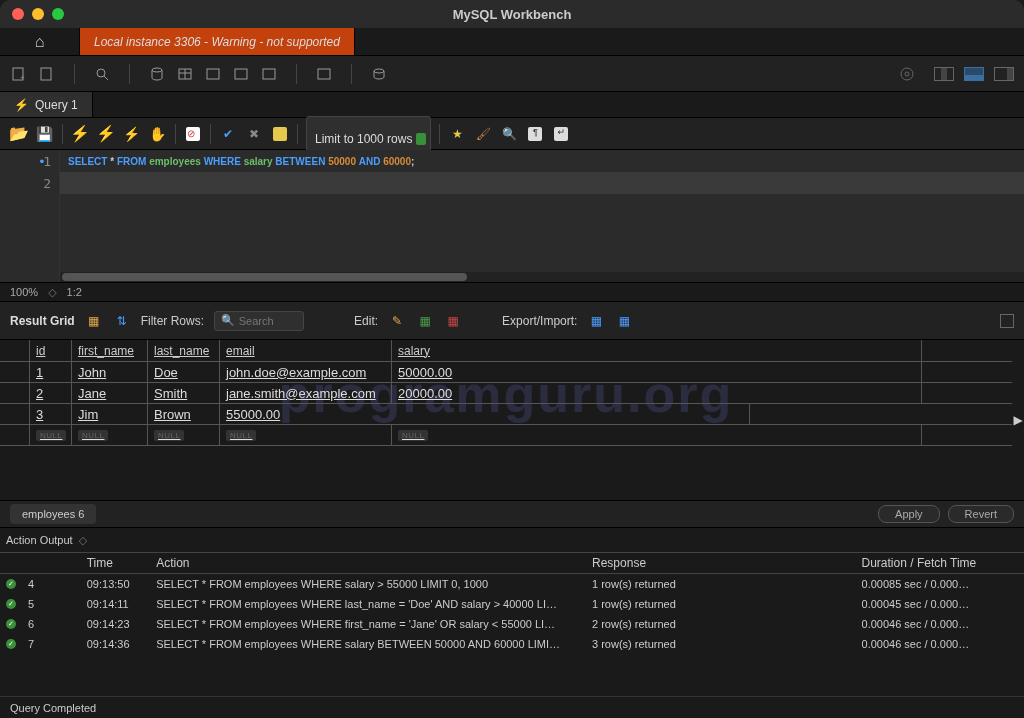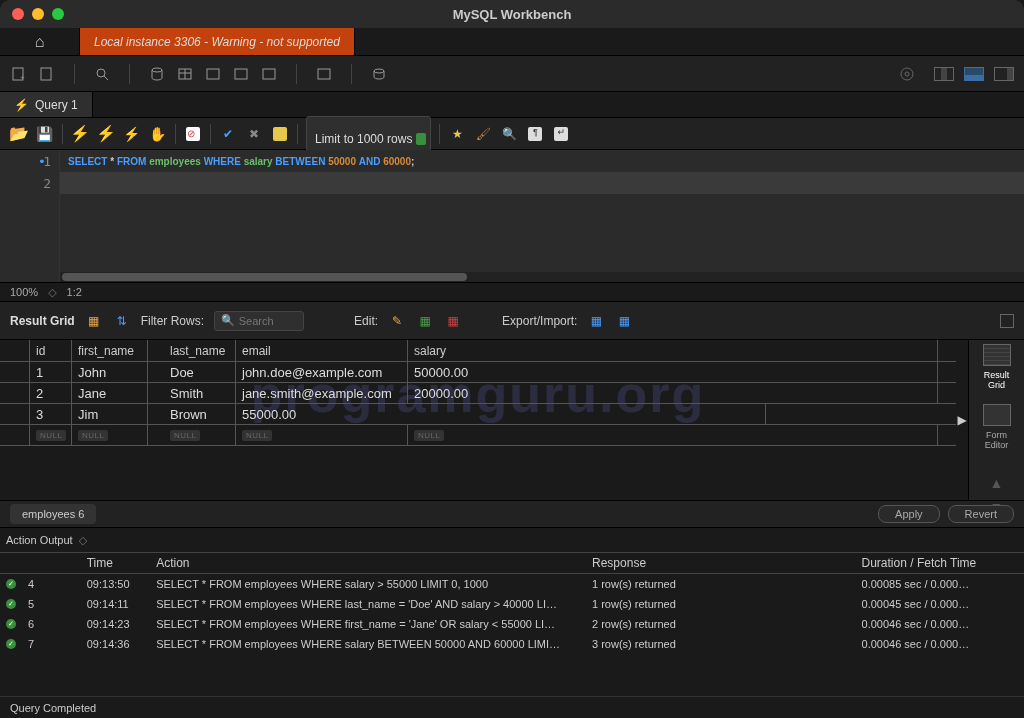--- a/index.html
+++ b/index.html
@@ -57,26 +57,26 @@
 .result-toolbar { height: 38px; background: #222; display: flex; align-items: center; padding: 0 10px; gap: 10px; font-size: 12px; border-bottom: 1px solid #000; }
 .result-toolbar .lbl { color: #ddd; font-weight: bold; }
 .search-box { background: #2f2f2f; border: 1px solid #444; border-radius: 3px; padding: 2px 6px; width: 90px; color: #888; font-size: 11px; height: 20px; display: flex; align-items: center; gap: 4px; }
 
 
 .result-area { display: flex; height: 160px; }
 .result-grid { flex: 1; background: #1a1a1a; overflow: hidden; position: relative; }
 .watermark { position: absolute; top: 24px; left: 0; right: 0; text-align: center; font-size: 52px; font-weight: bold; color: rgba(80,80,140,0.35); letter-spacing: 2px; pointer-events: none; z-index: 0; }
 .grid-header { display: flex; height: 22px; background: #1a1a1a; border-bottom: 1px solid #555; position: relative; z-index: 1; }
 .grid-row { display: flex; height: 21px; border-bottom: 1px solid #555; position: relative; z-index: 1; }
-.grid-cell { border-right: 1px solid #555; padding: 2px 6px; display: flex; align-items: center; font-size: 13px; color: #ddd; overflow: hidden; white-space: nowrap; }
+.grid-cell { border-right: 1px solid #555; padding: 2px 6px; display: flex; align-items: center; font-size: 13px; color: #ddd; overflow: hidden; white-space: nowrap; text-decoration: underline; }
 .grid-header .grid-cell { color: #ccc; font-size: 12px; }
 .c-sel { width: 30px; }
 .c-id { width: 42px; }
 .c-fn { width: 76px; }
-.c-ln { width: 72px; margin-left: 16px; }
+.c-ln { width: 72px; }
 .c-em { width: 172px; }
 .c-sal { width: 530px; }
 .null-pill { background: #333; color: #666; font-size: 8px; padding: 1px 4px; border-radius: 2px; letter-spacing: 0.5px; }
 
 
 .side-panel { width: 56px; background: #222; display: flex; flex-direction: column; align-items: center; padding-top: 4px; gap: 14px; border-left: 1px solid #000; }
 .side-item { display: flex; flex-direction: column; align-items: center; gap: 4px; font-size: 9px; color: #aaa; text-align: center; }
 .side-item.active { color: #fff; }
 .side-icon { width: 28px; height: 22px; border: 1px solid #666; background: #333; }
 .side-arrows { color: #555; font-size: 14px; line-height: 10px; }
@@ -364,35 +364,20 @@
         </div>
       <div class="grid-cell c-em">
           <span class="null-pill">NULL</span>
         </div>
       <div class="grid-cell c-sal">
           <span class="null-pill">NULL</span>
         </div>
     </div>
   </div>
   <div style="width:12px;display:flex;align-items:center;justify-content:center;color:#ccc">▶</div>
-  <div class="side-panel">
-    <div class="side-item active">
-      <div class="side-icon" style="background:repeating-linear-gradient(#333,#333 3px,#444 3px,#444 4px)"></div>
-      <span style="white-space:pre-line">Result
-Grid</span>
-    </div>
-    <div class="side-item">
-      <div class="side-icon"></div>
-      <span style="white-space:pre-line">Form
-Editor</span>
-    </div>
-    <div style="flex:1"></div>
-    <div class="side-arrows">▲</div>
-    <div class="side-arrows" style="margin-bottom:10px">▼</div>
-  </div>
 </div>
 
 <div class="result-footer">
   <div class="result-footer-tab">
     <span>employees 6</span>
   </div>
   <div class="result-footer-spacer"></div>
   <button class="btn">Apply</button>
   <div style="width:8px"></div>
   <button class="btn">Revert</button>

